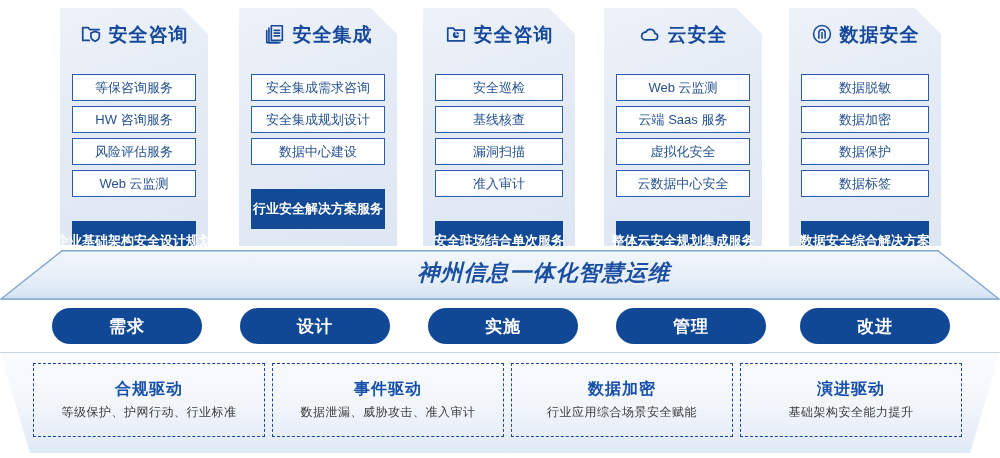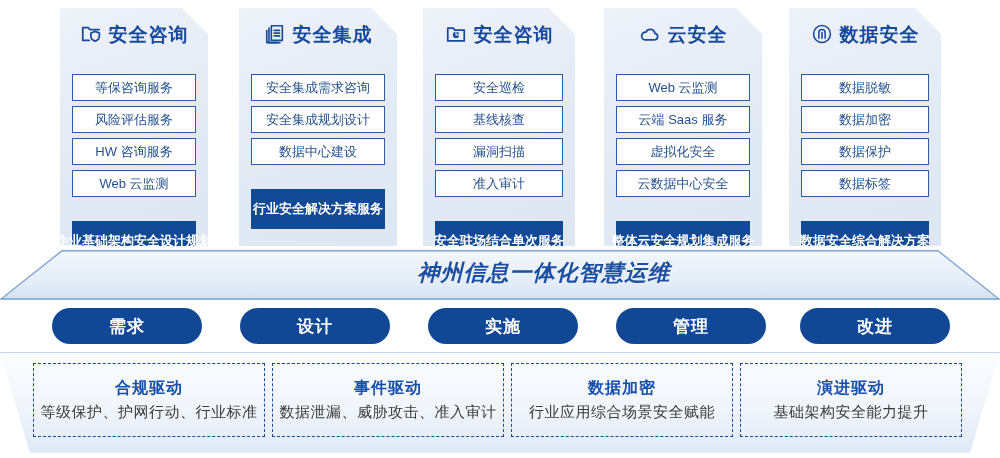--- a/index.html
+++ b/index.html
@@ -103,21 +103,21 @@
     border:1.6px dashed #17479e;
     box-sizing:border-box;
     display:flex;flex-direction:column;align-items:center;justify-content:center;
     gap:4px;
     background:transparent;
   }
   .driver .d-title{
     font-size:16px;font-weight:bold;color:#1750ab;letter-spacing:1px;
   }
   .driver .d-desc{
-    font-size:15px;color:#3b3b3b;letter-spacing:.5px;white-space:nowrap;
+    font-size:12px;color:#3b3b3b;letter-spacing:.5px;white-space:nowrap;
   }
 </style>
 </head>
 <body>
 
 <div id="root">
 
   <div class="pillars">
 
     <div class="pillar" style="left:60px;width:148px;">
@@ -126,22 +126,22 @@
           <svg viewBox="0 0 24 24" width="22" height="22" fill="none" stroke="#184a9c" stroke-width="1.9" stroke-linejoin="round" stroke-linecap="round">
             <path d="M3 5h6l1.6 2.2H21"></path>
               <path d="M3 5v14h7"></path>
             <path d="M16.5 9.2l4.6 1.7v3.6c0 2.6-2 4.4-4.6 5.4-2.6-1-4.6-2.8-4.6-5.4v-3.6z"></path>
           </svg>
         </span>
         <span class="hd-title">安全咨询</span>
       </div>
       <div class="items">
         <div class="item">等保咨询服务</div>
+        <div class="item">HW 咨询服务</div>
         <div class="item">风险评估服务</div>
-        <div class="item">HW 咨询服务</div>
         <div class="item">Web 云监测</div>
       </div>
       <div class="summary">
         <span>企业基础架构</span>
         <span>安全设计规划</span>
       </div>
     </div>
 
     <div class="pillar" style="left:239px;width:158px;">
       <div class="pillar-head">

